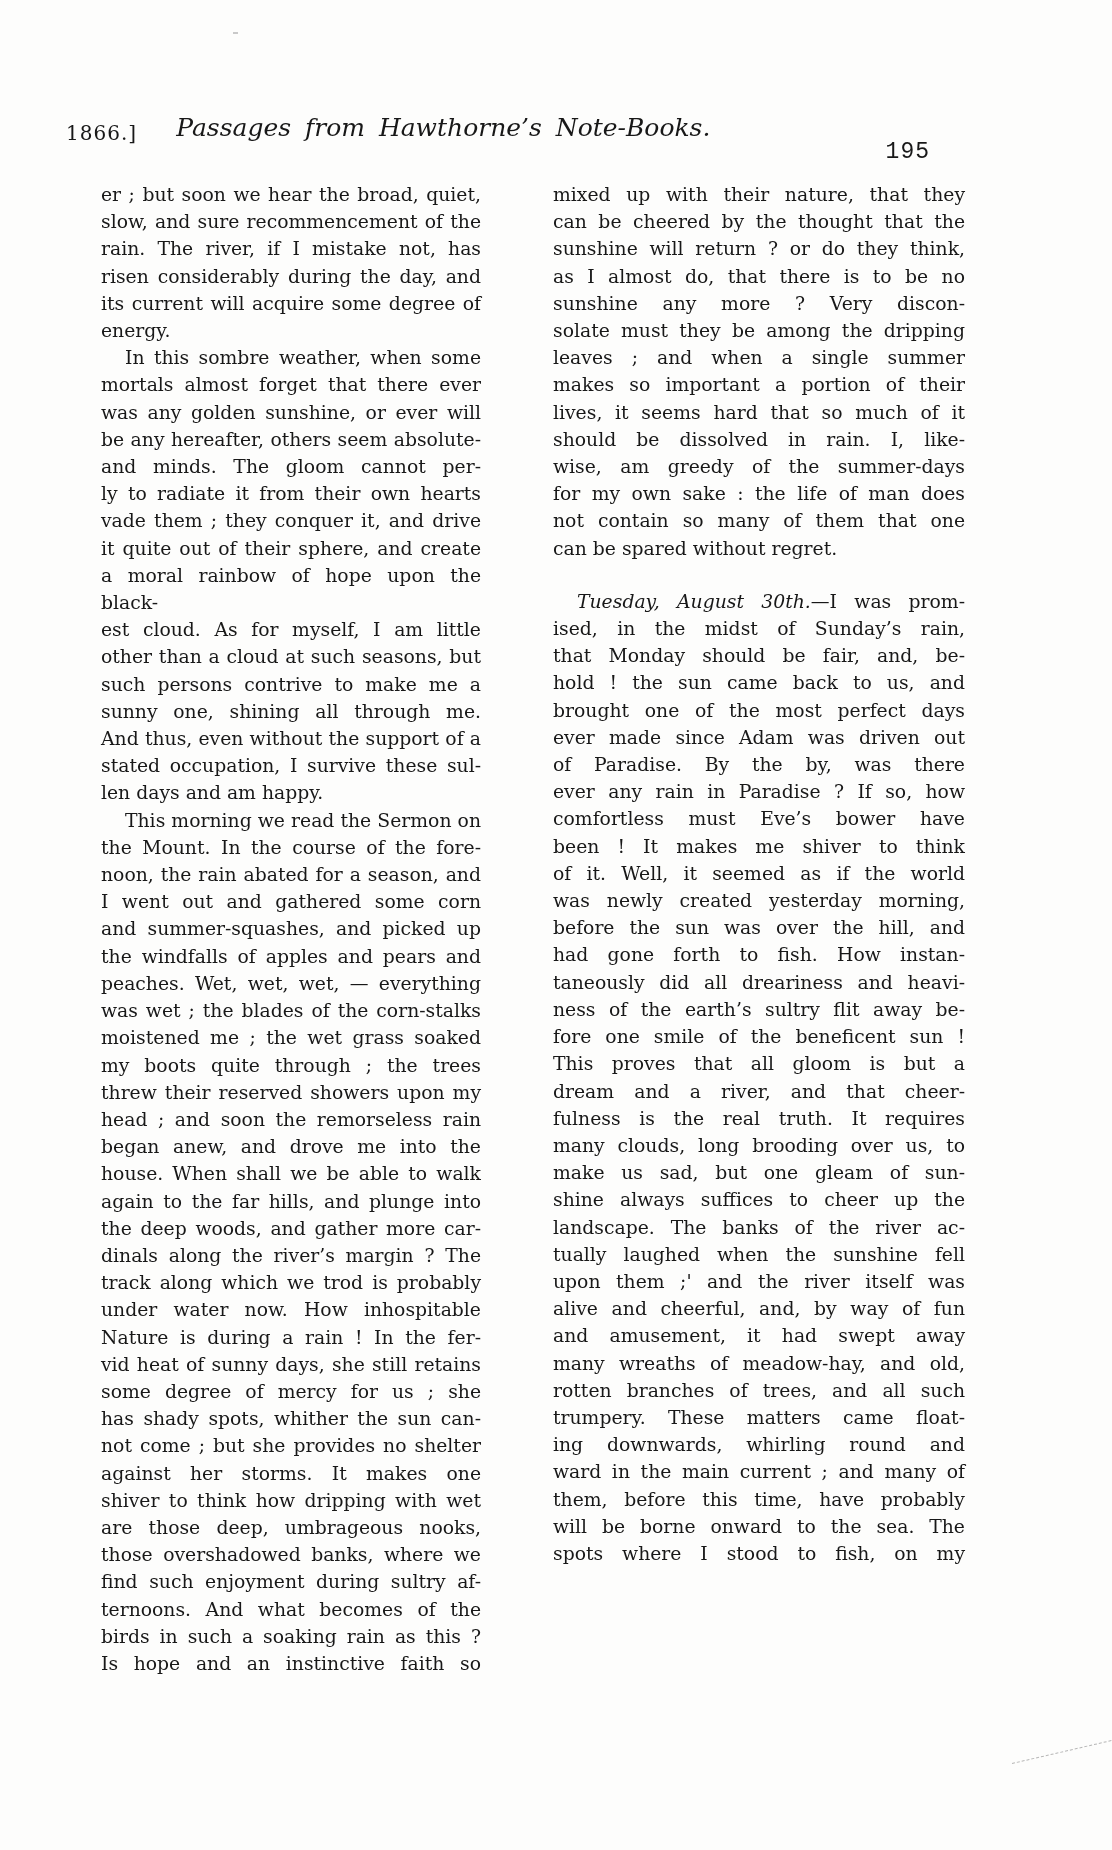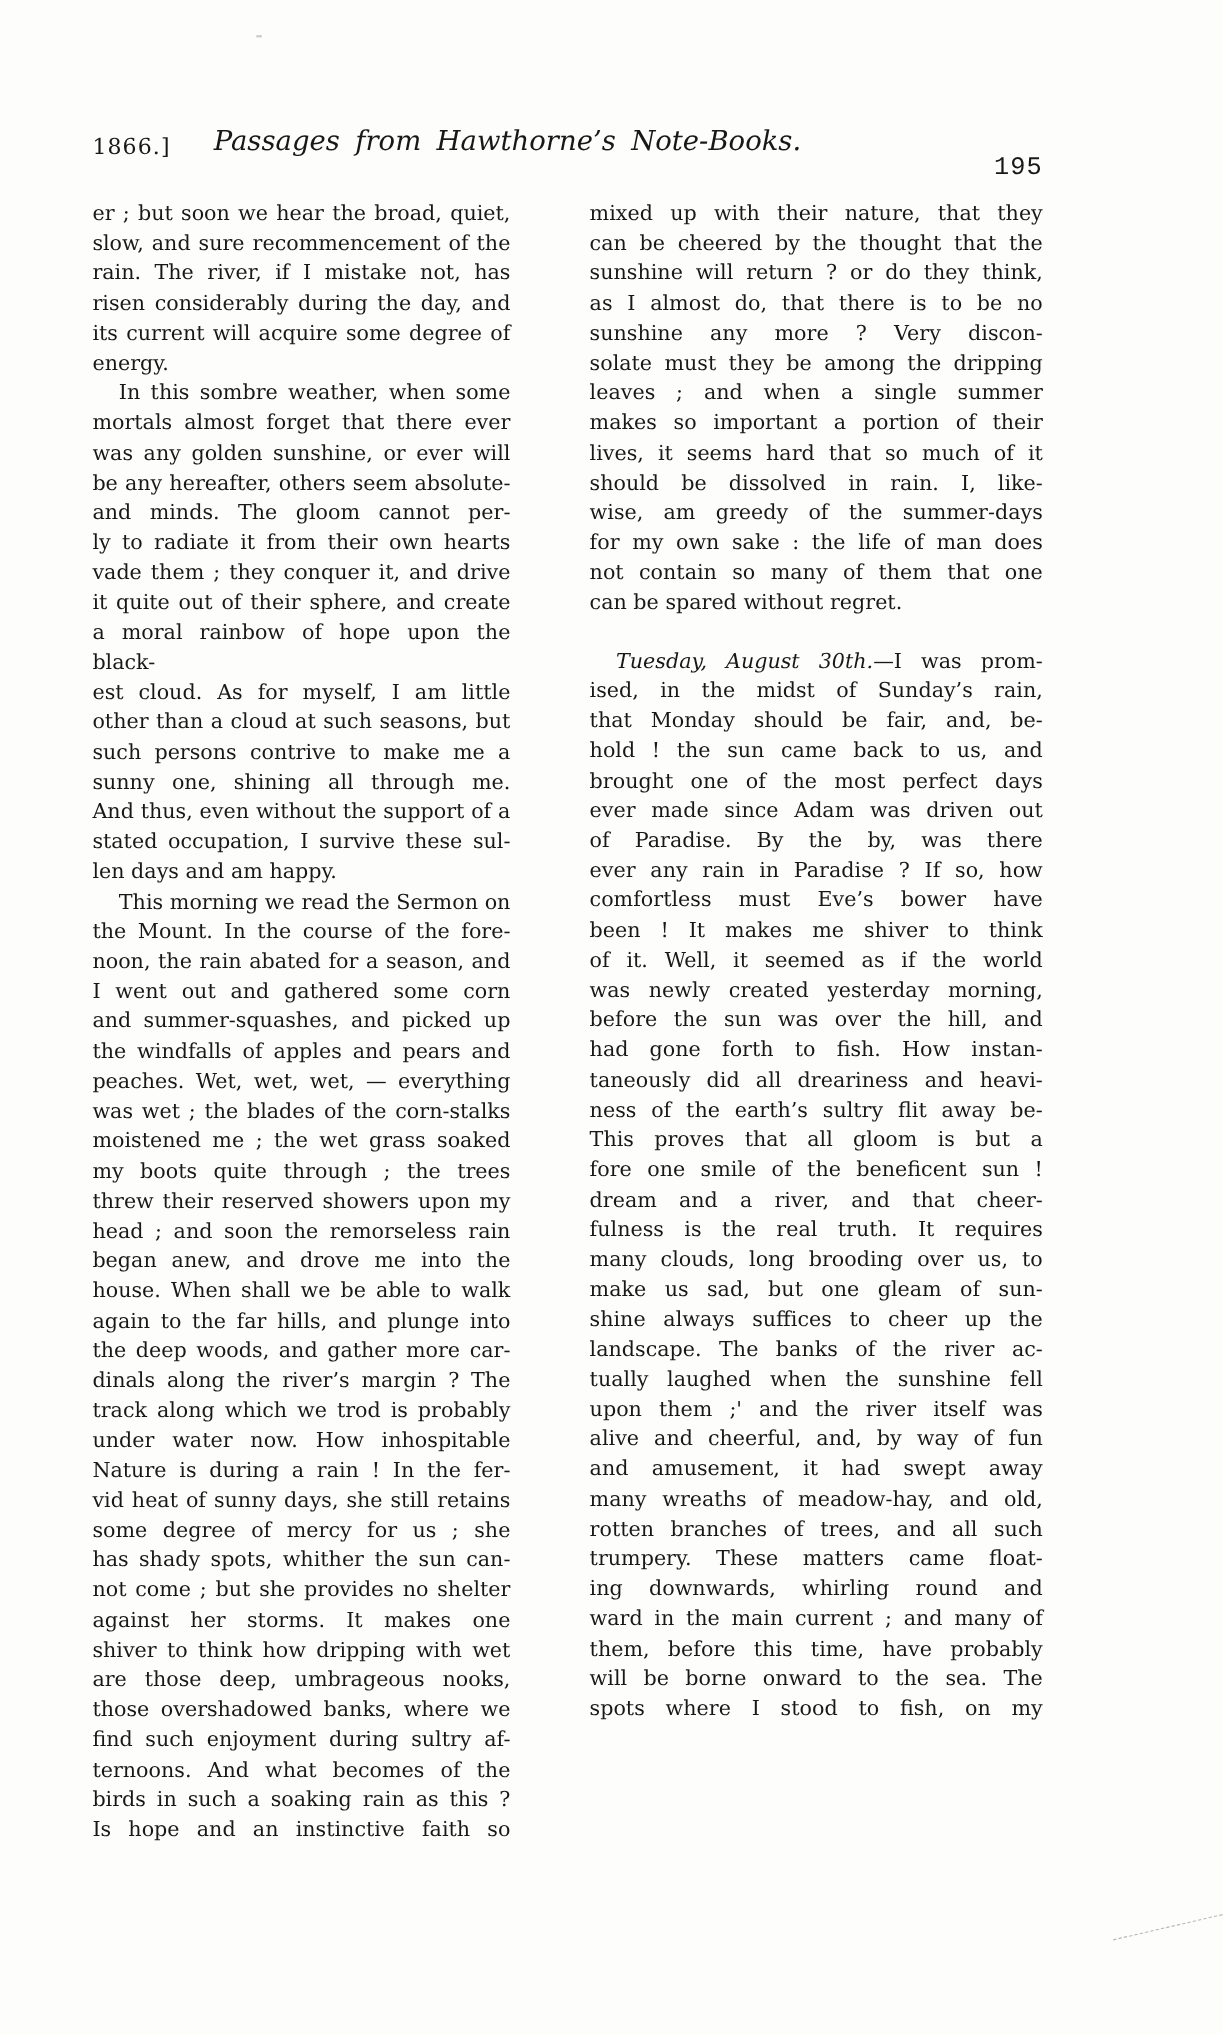--- a/index.html
+++ b/index.html
@@ -8,21 +8,21 @@
     width: 1112px;
     height: 1850px;
     background: #fdfdfc;
     overflow: hidden;
     font-family: "DejaVu Serif", "Liberation Serif", serif;
     color: #181818;
   }
   .header {
     position: absolute;
     top: 112px;
-    left: 84px;
+    left: 66px;
     width: 864px;
     display: flex;
     justify-content: space-between;
     align-items: flex-start;
   }
   .year-label {
     font-size: 20px;
     margin-top: 9px;
     letter-spacing: 1px;
   }
@@ -36,21 +36,21 @@
   }
   .page-number {
     font-size: 23px;
     margin-top: 27px;
     letter-spacing: 1px;
     font-family: Liberation Mono, monospace;
   }
   .columns {
     position: absolute;
     top: 181px;
-    left: 84px;
+    left: 101px;
     width: 864px;
     display: flex;
     gap: 72px;
     justify-content: center;
   }
   .col { font-size: 18.8px; line-height: 27.2px; }
   .col.left  { width: 380px; }
   .col.right { width: 412px; }
   .para div.line {
     text-align: justify;
@@ -185,22 +185,22 @@
             <div class="line">of Paradise.  By the by, was there</div>
             <div class="line">ever any rain in Paradise ?  If so, how</div>
             <div class="line">comfortless must Eve’s bower have</div>
             <div class="line">been !  It makes me shiver to think</div>
             <div class="line">of it.  Well, it seemed as if the world</div>
             <div class="line">was newly created yesterday morning,</div>
             <div class="line">before the sun was over the hill, and</div>
             <div class="line">had gone forth to fish.  How instan-</div>
             <div class="line">taneously did all dreariness and heavi-</div>
             <div class="line">ness of the earth’s sultry flit away be-</div>
+            <div class="line">fore one smile of the beneficent sun !</div>
             <div class="line">This proves that all gloom is but a</div>
-            <div class="line">fore one smile of the beneficent sun !</div>
             <div class="line">dream and a river, and that cheer-</div>
             <div class="line">fulness is the real truth.  It requires</div>
             <div class="line">many clouds, long brooding over us, to</div>
             <div class="line">make us sad, but one gleam of sun-</div>
             <div class="line">shine always suffices to cheer up the</div>
             <div class="line">landscape.  The banks of the river ac-</div>
             <div class="line">tually laughed when the sunshine fell</div>
             <div class="line">upon them ;' and the river itself was</div>
             <div class="line">alive and cheerful, and, by way of fun</div>
             <div class="line">and amusement, it had swept away</div>

